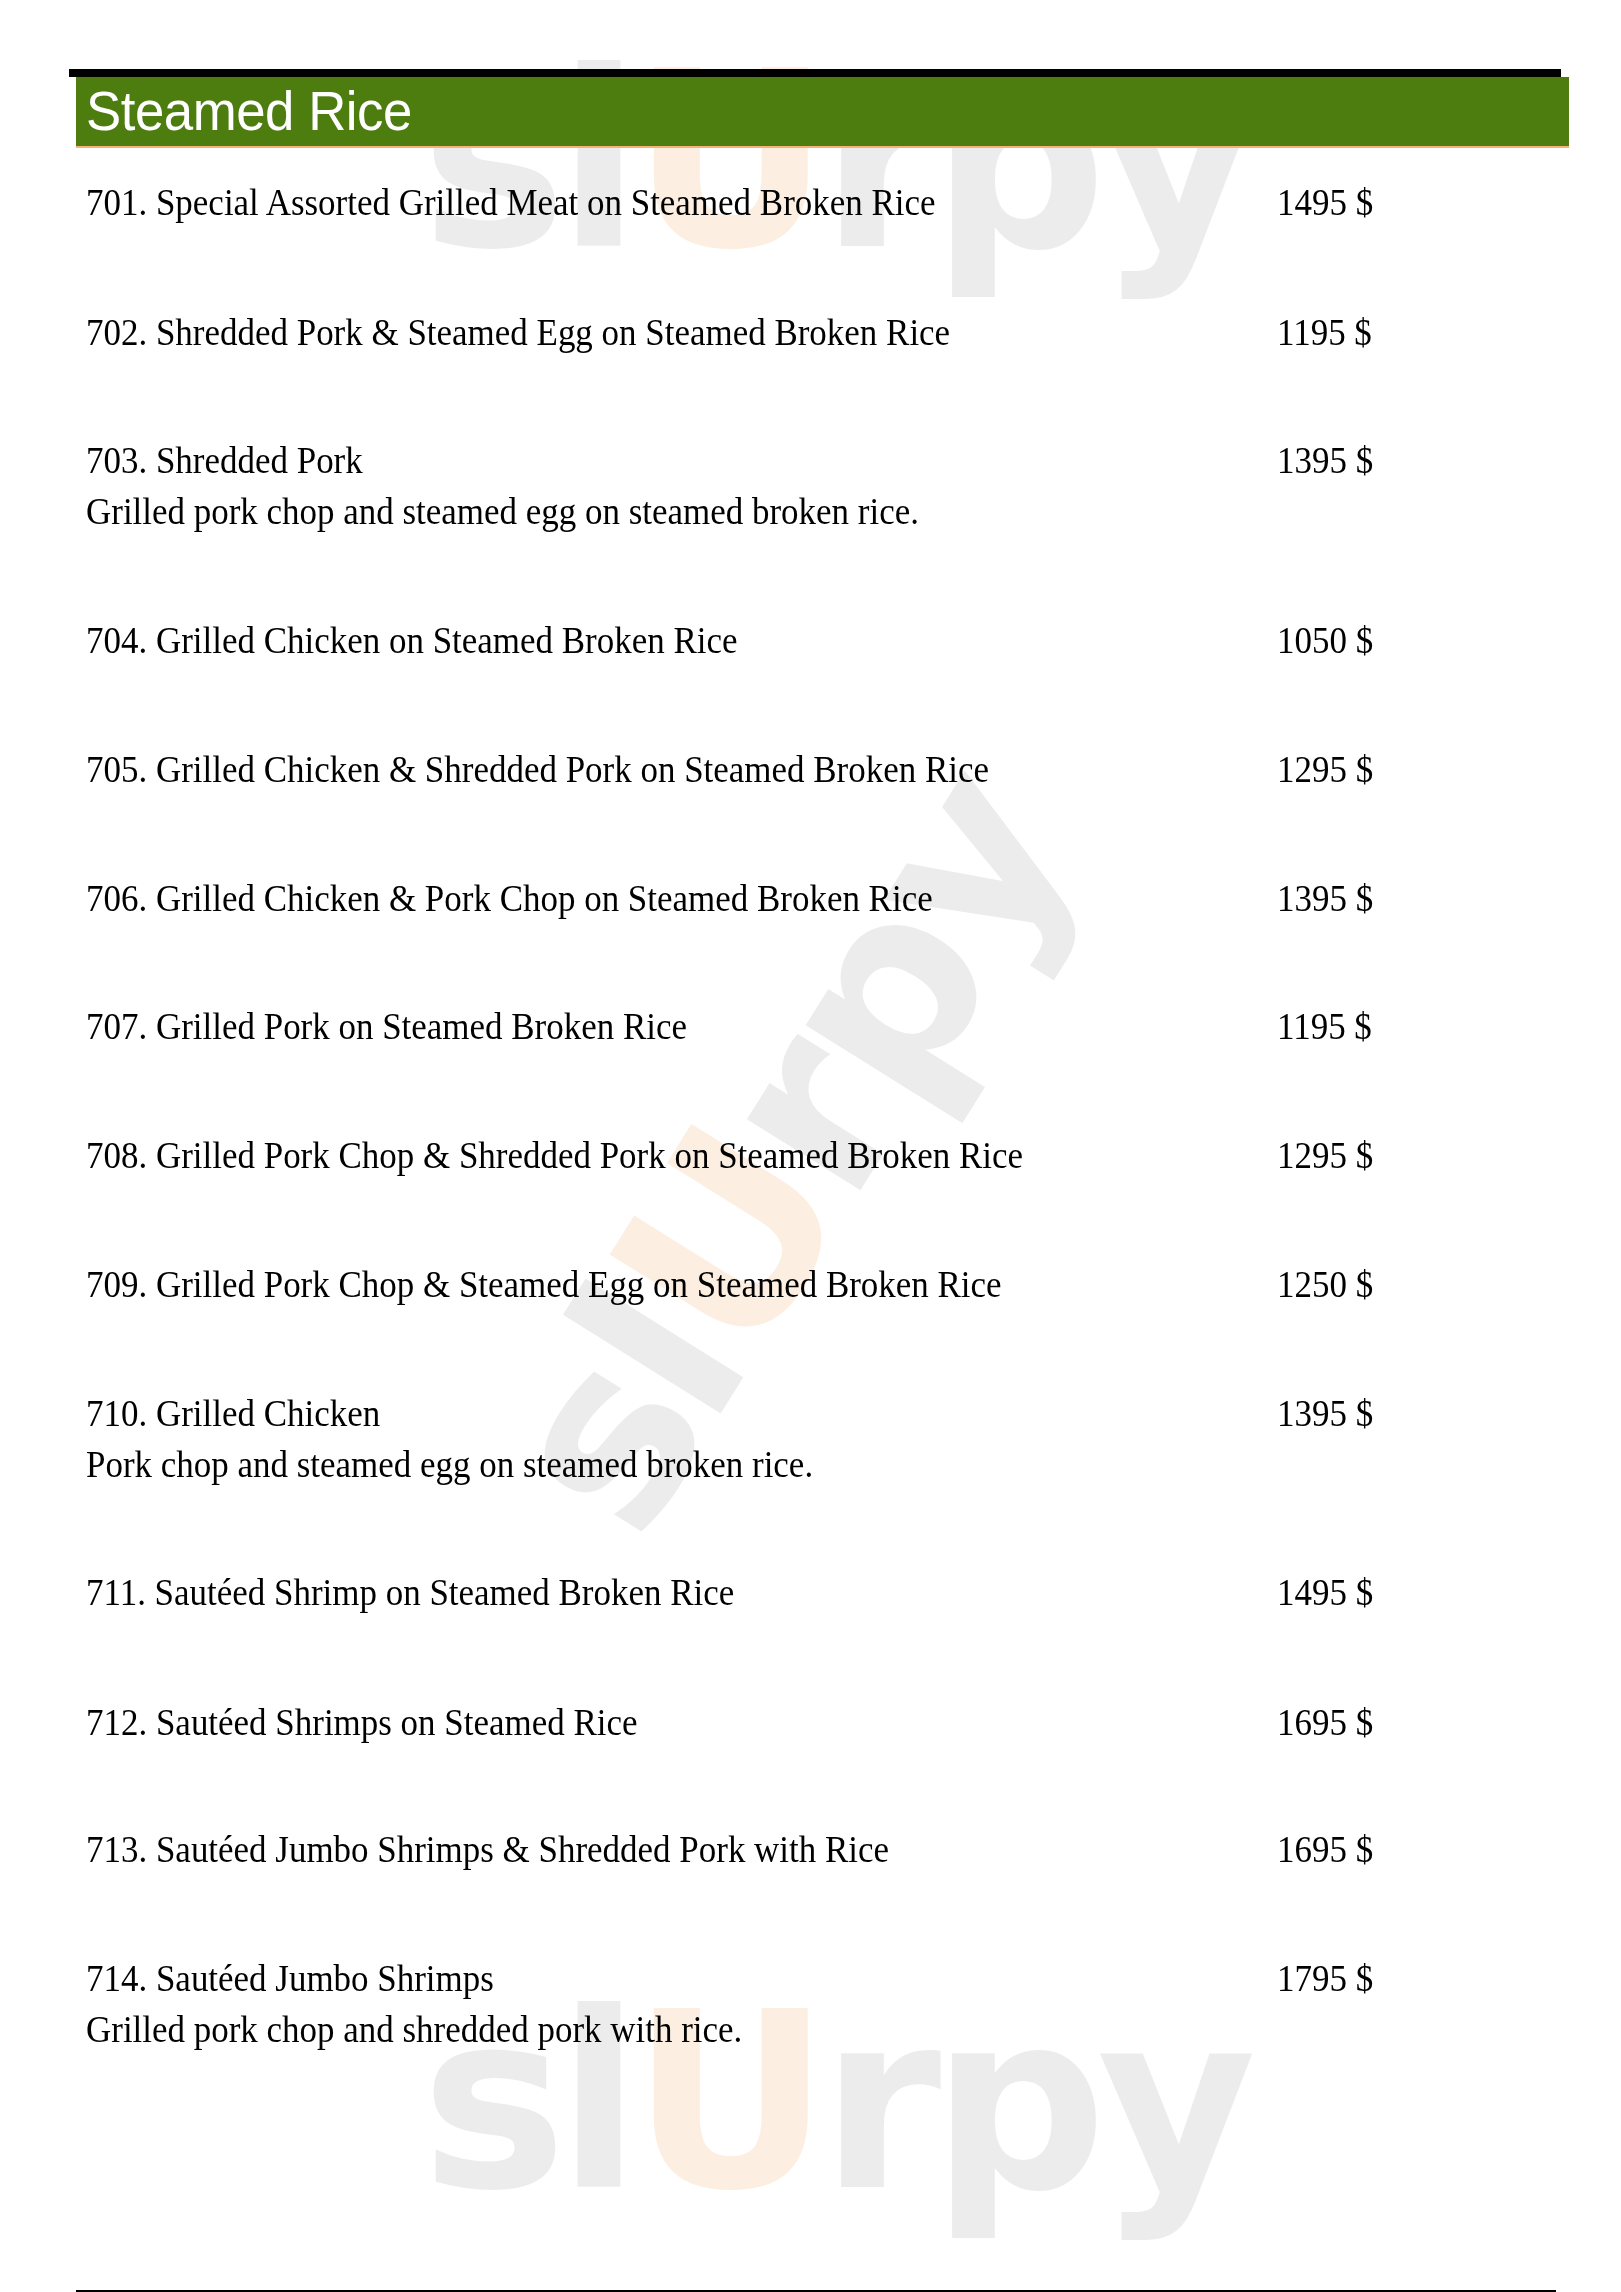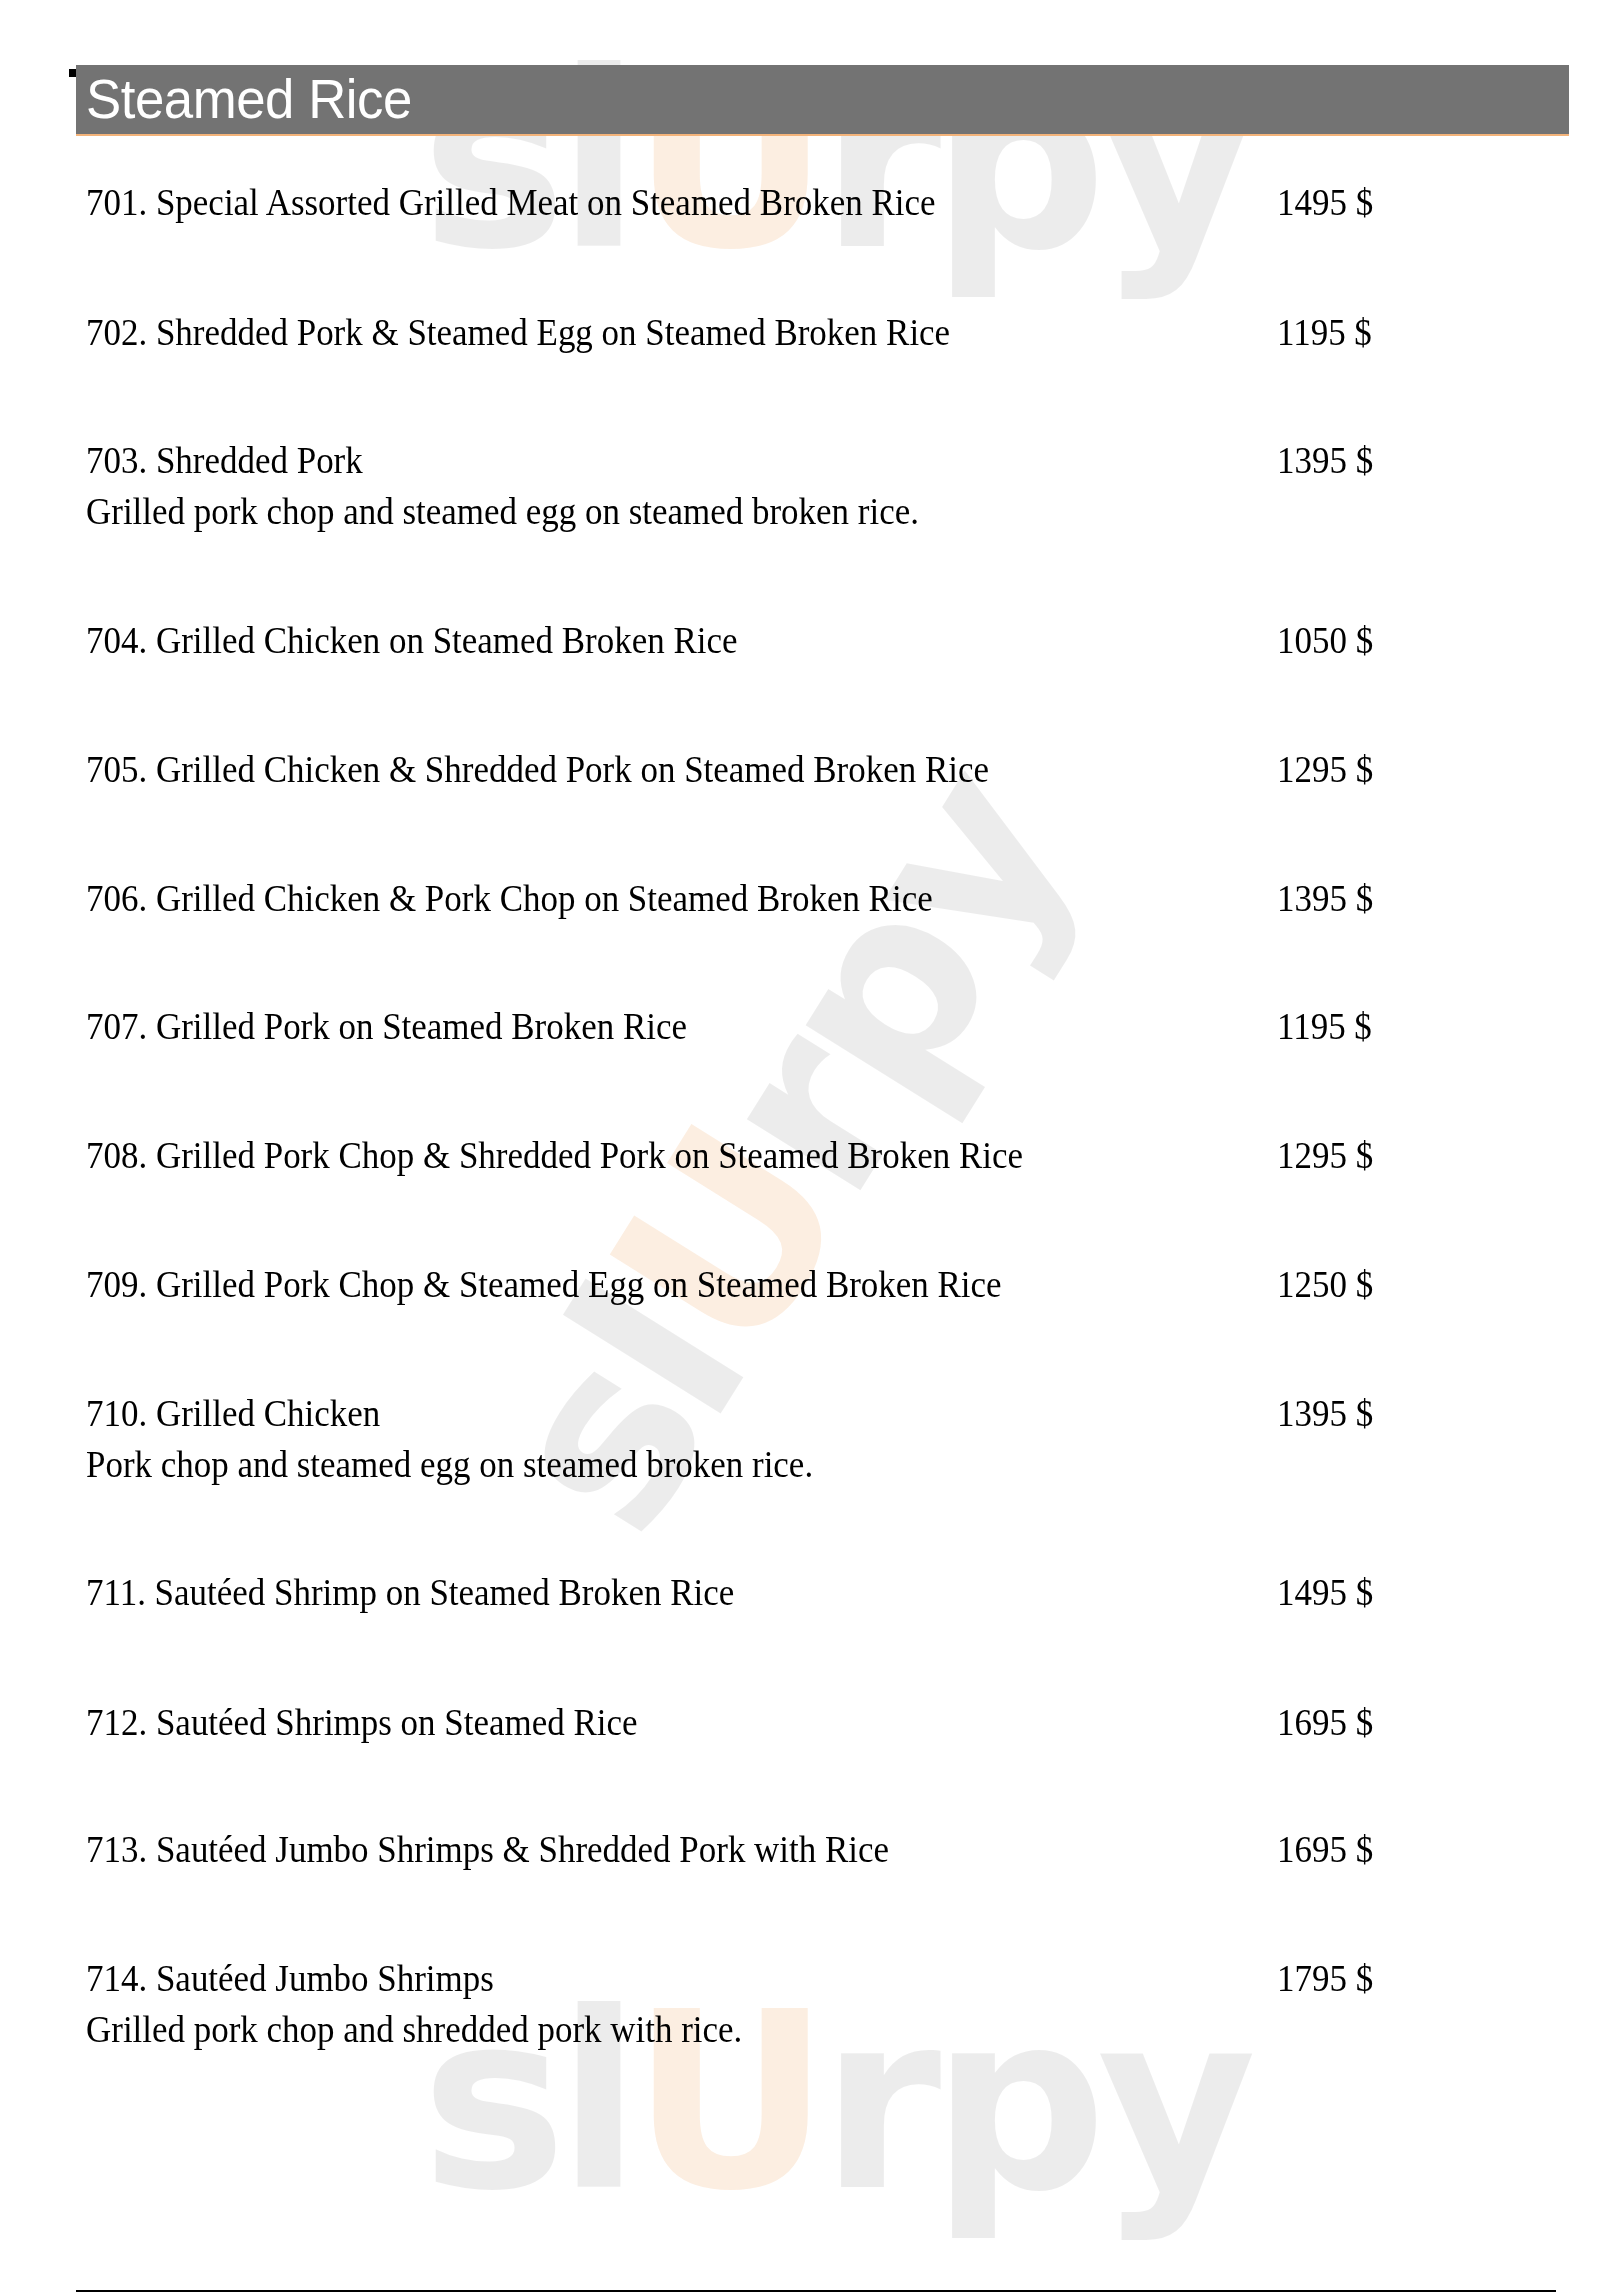--- a/index.html
+++ b/index.html
@@ -1,22 +1,22 @@
 <!DOCTYPE html>
 <html><head>
 <meta charset="utf-8">
 <style>
   html, body { margin: 0; padding: 0; background: #ffffff; }
   body { width: 1621px; height: 2293px; position: relative; overflow: hidden; }
   .page { position: absolute; left: 0; top: 0; width: 1621px; height: 2293px; }
 
   .top-rule { position: absolute; left: 69px; top: 69px; width: 1492px; height: 7.8px; background: #000; }
   .section-header {
-    position: absolute; left: 76px; top: 65px; width: 1493px; height: 69px;
-    background: #737373; border-bottom: 2px solid #f3b37a;
+    position: absolute; left: 76px; top: 77px; width: 1493px; height: 69px;
+    background: #4d7c0f; border-bottom: 2px solid #f3b37a;
   }
   .section-title {
     position: absolute; left: 9.8px; top: 3.9px;
     font-family: "Liberation Sans", sans-serif; font-size: 55px; color: #ffffff;
     line-height: 61px; letter-spacing: -0.5px;
     transform: scaleX(0.96); transform-origin: left center;
   }
 
   .watermark { position: absolute; pointer-events: none; }
   .wm-text {

